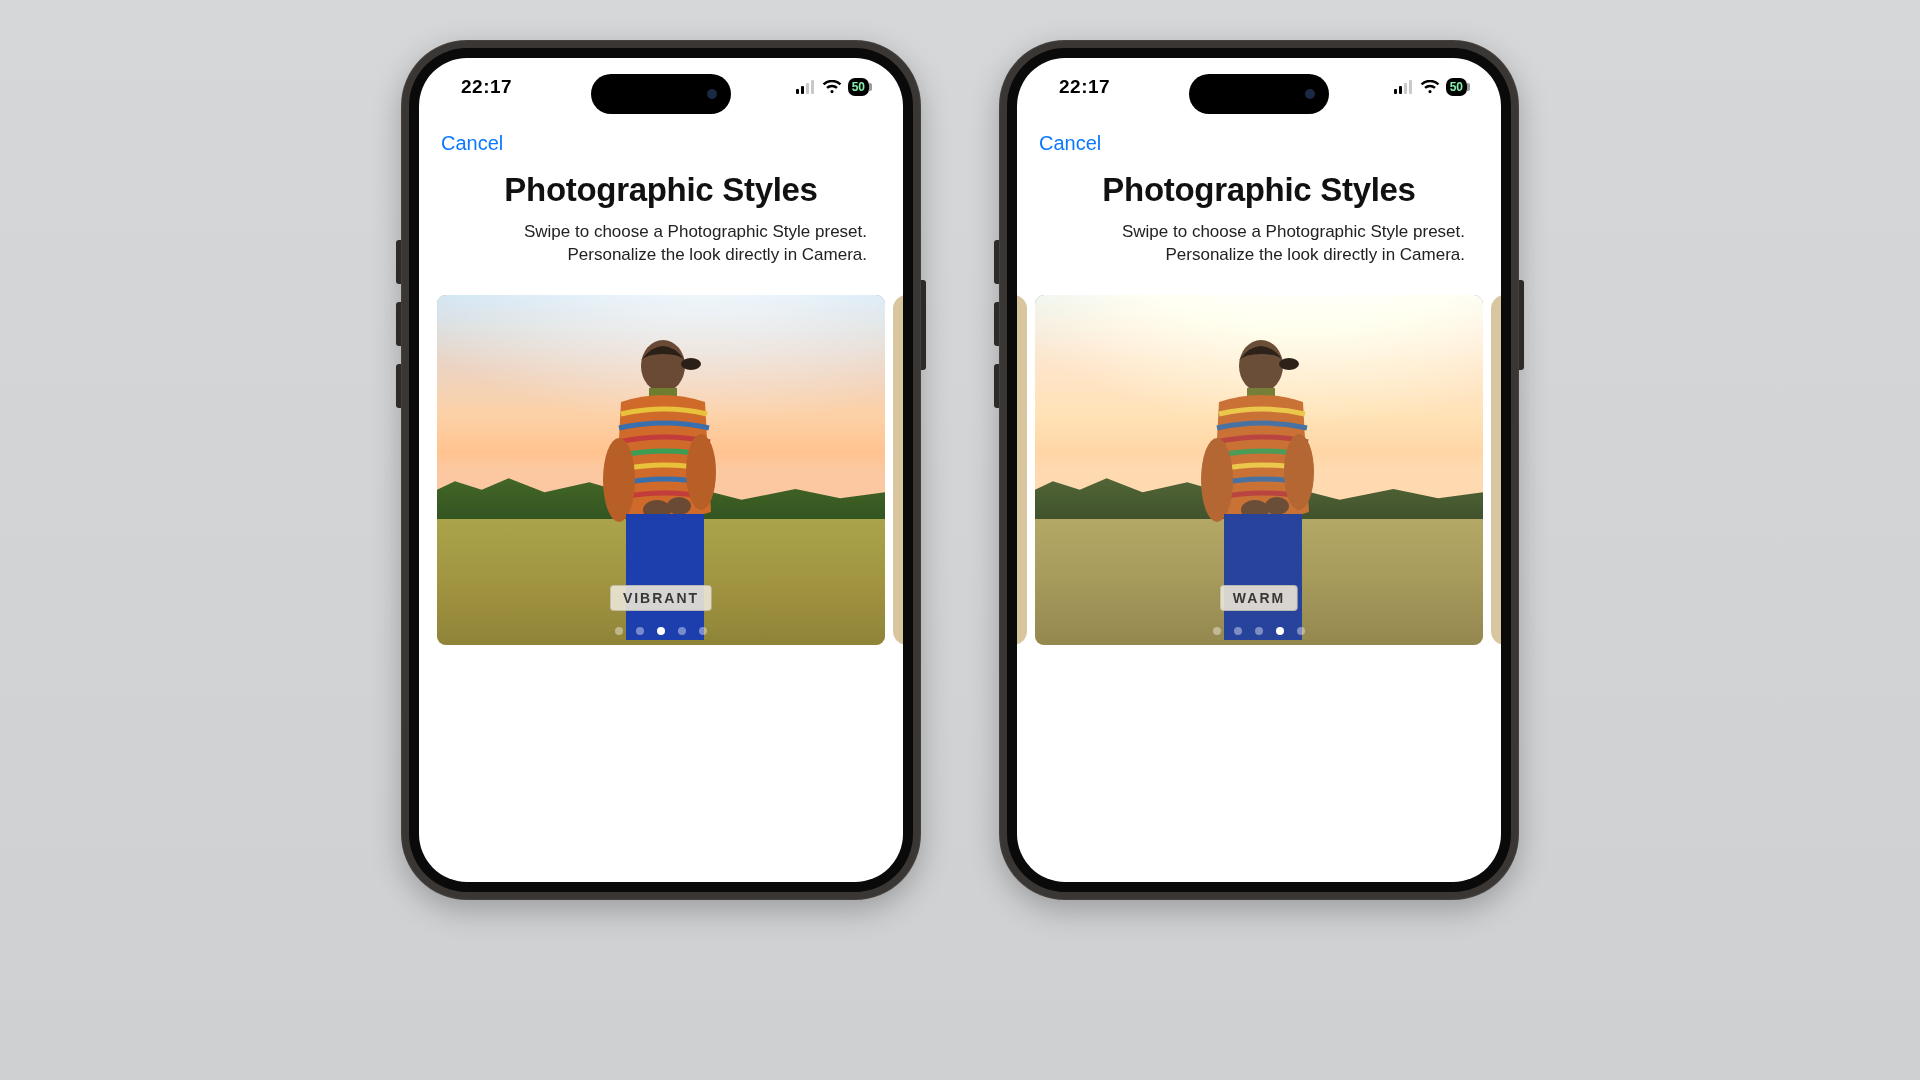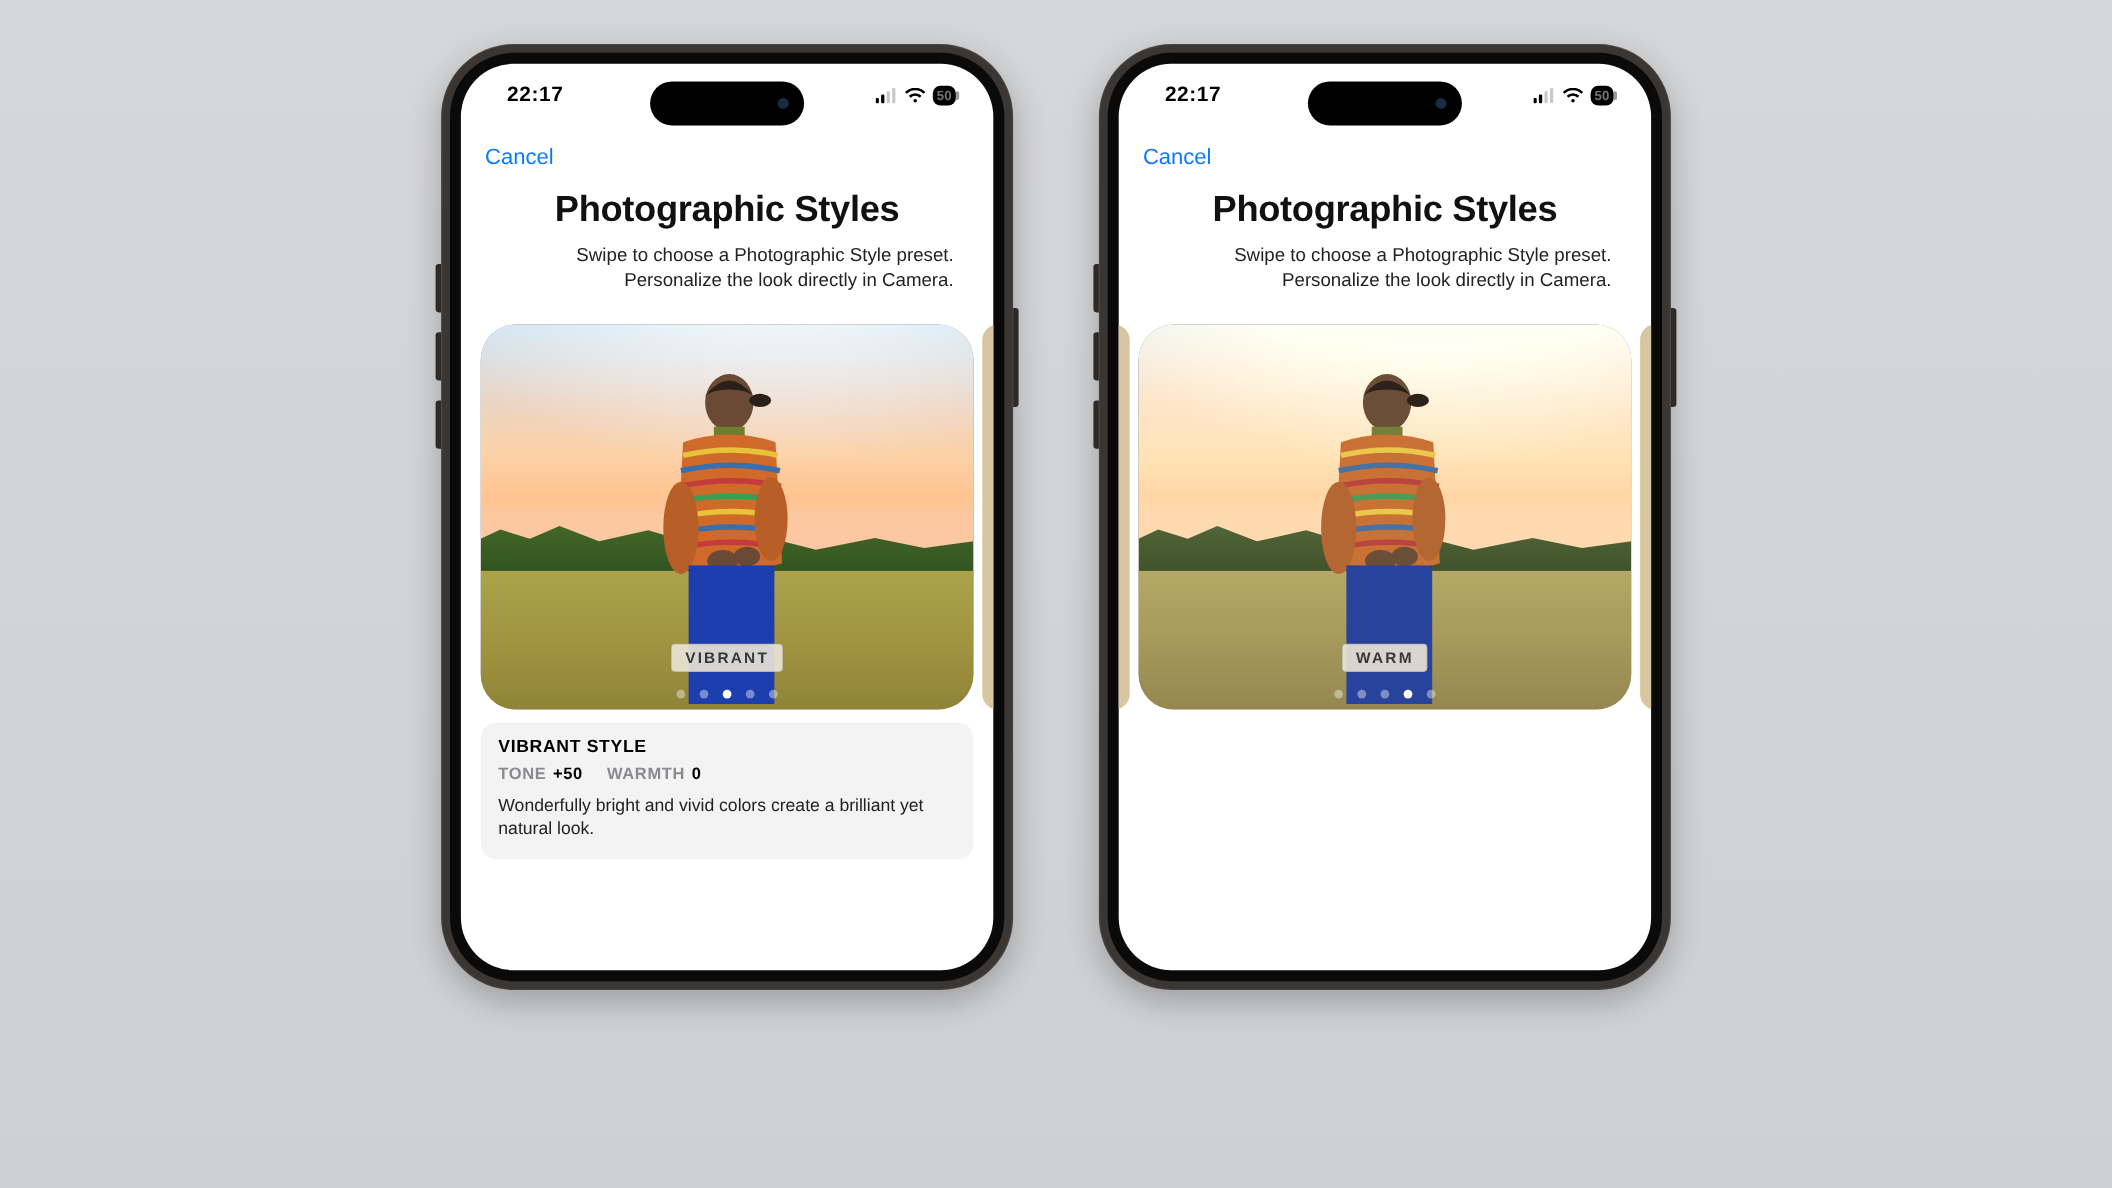--- a/index.html
+++ b/index.html
@@ -103,21 +103,21 @@
     letter-spacing: 0.5px;
   }
   .status-right {
     display: flex;
     align-items: center;
     gap: 6px;
   }
   .status-right svg { display:block; }
   .battery-pill{
     display:flex;align-items:center;
-    background:#000;color:#737373;
+    background:#000;color:#86efac;
     font-size:12px;font-weight:700;
     border-radius:7px;
     padding:2px 4px;
     position:relative;
   }
   .battery-pill::after{
     content:"";position:absolute;right:-3px;top:50%;
     width:3px;height:8px;background:#9a9a9a;border-radius:0 2px 2px 0;
     transform:translateY(-50%);
   }
@@ -157,21 +157,21 @@
   }
 
   .carousel-wrap{
     position:relative;
     margin-top:28px;
   }
   .preview{
     position:relative;
     width:100%;
     height:350px;
-    border-radius:32px;
+    border-radius:9px;
     overflow:hidden;
     background:#888;
   }
   
   .sky{
     position:absolute;inset:0;
     background:
       radial-gradient(ellipse 600px 300px at 60% -10%, rgba(255,255,255,0.85), transparent 55%),
       linear-gradient(180deg,#cfe3f0 0%, #e8d5c7 20%, #f6d2af 34%, #f8c59a 45%, #f4c9a9 50%);
   }
@@ -325,28 +325,20 @@
               <div class="dots">
                   <div class="dot"></div>
                   <div class="dot"></div>
                   <div class="dot active"></div>
                   <div class="dot"></div>
                   <div class="dot"></div>
                 </div>
             </div>
           </div>
 
-          <div class="info-card">
-            <div class="info-title">VIBRANT STYLE</div>
-            <div class="info-meta">
-              <span><span class="meta-label">TONE</span><span class="meta-val">+50</span></span>
-              <span><span class="meta-label">WARMTH</span><span class="meta-val">0</span></span>
-            </div>
-            <div class="info-desc">Wonderfully bright and vivid colors create a brilliant yet natural look.</div>
-          </div>
 
         </div>
       </div>
     </div>
   </div>
 
   <div class="phone">
     <div class="bezel">
       <div class="screen">
         <div class="island"></div>

